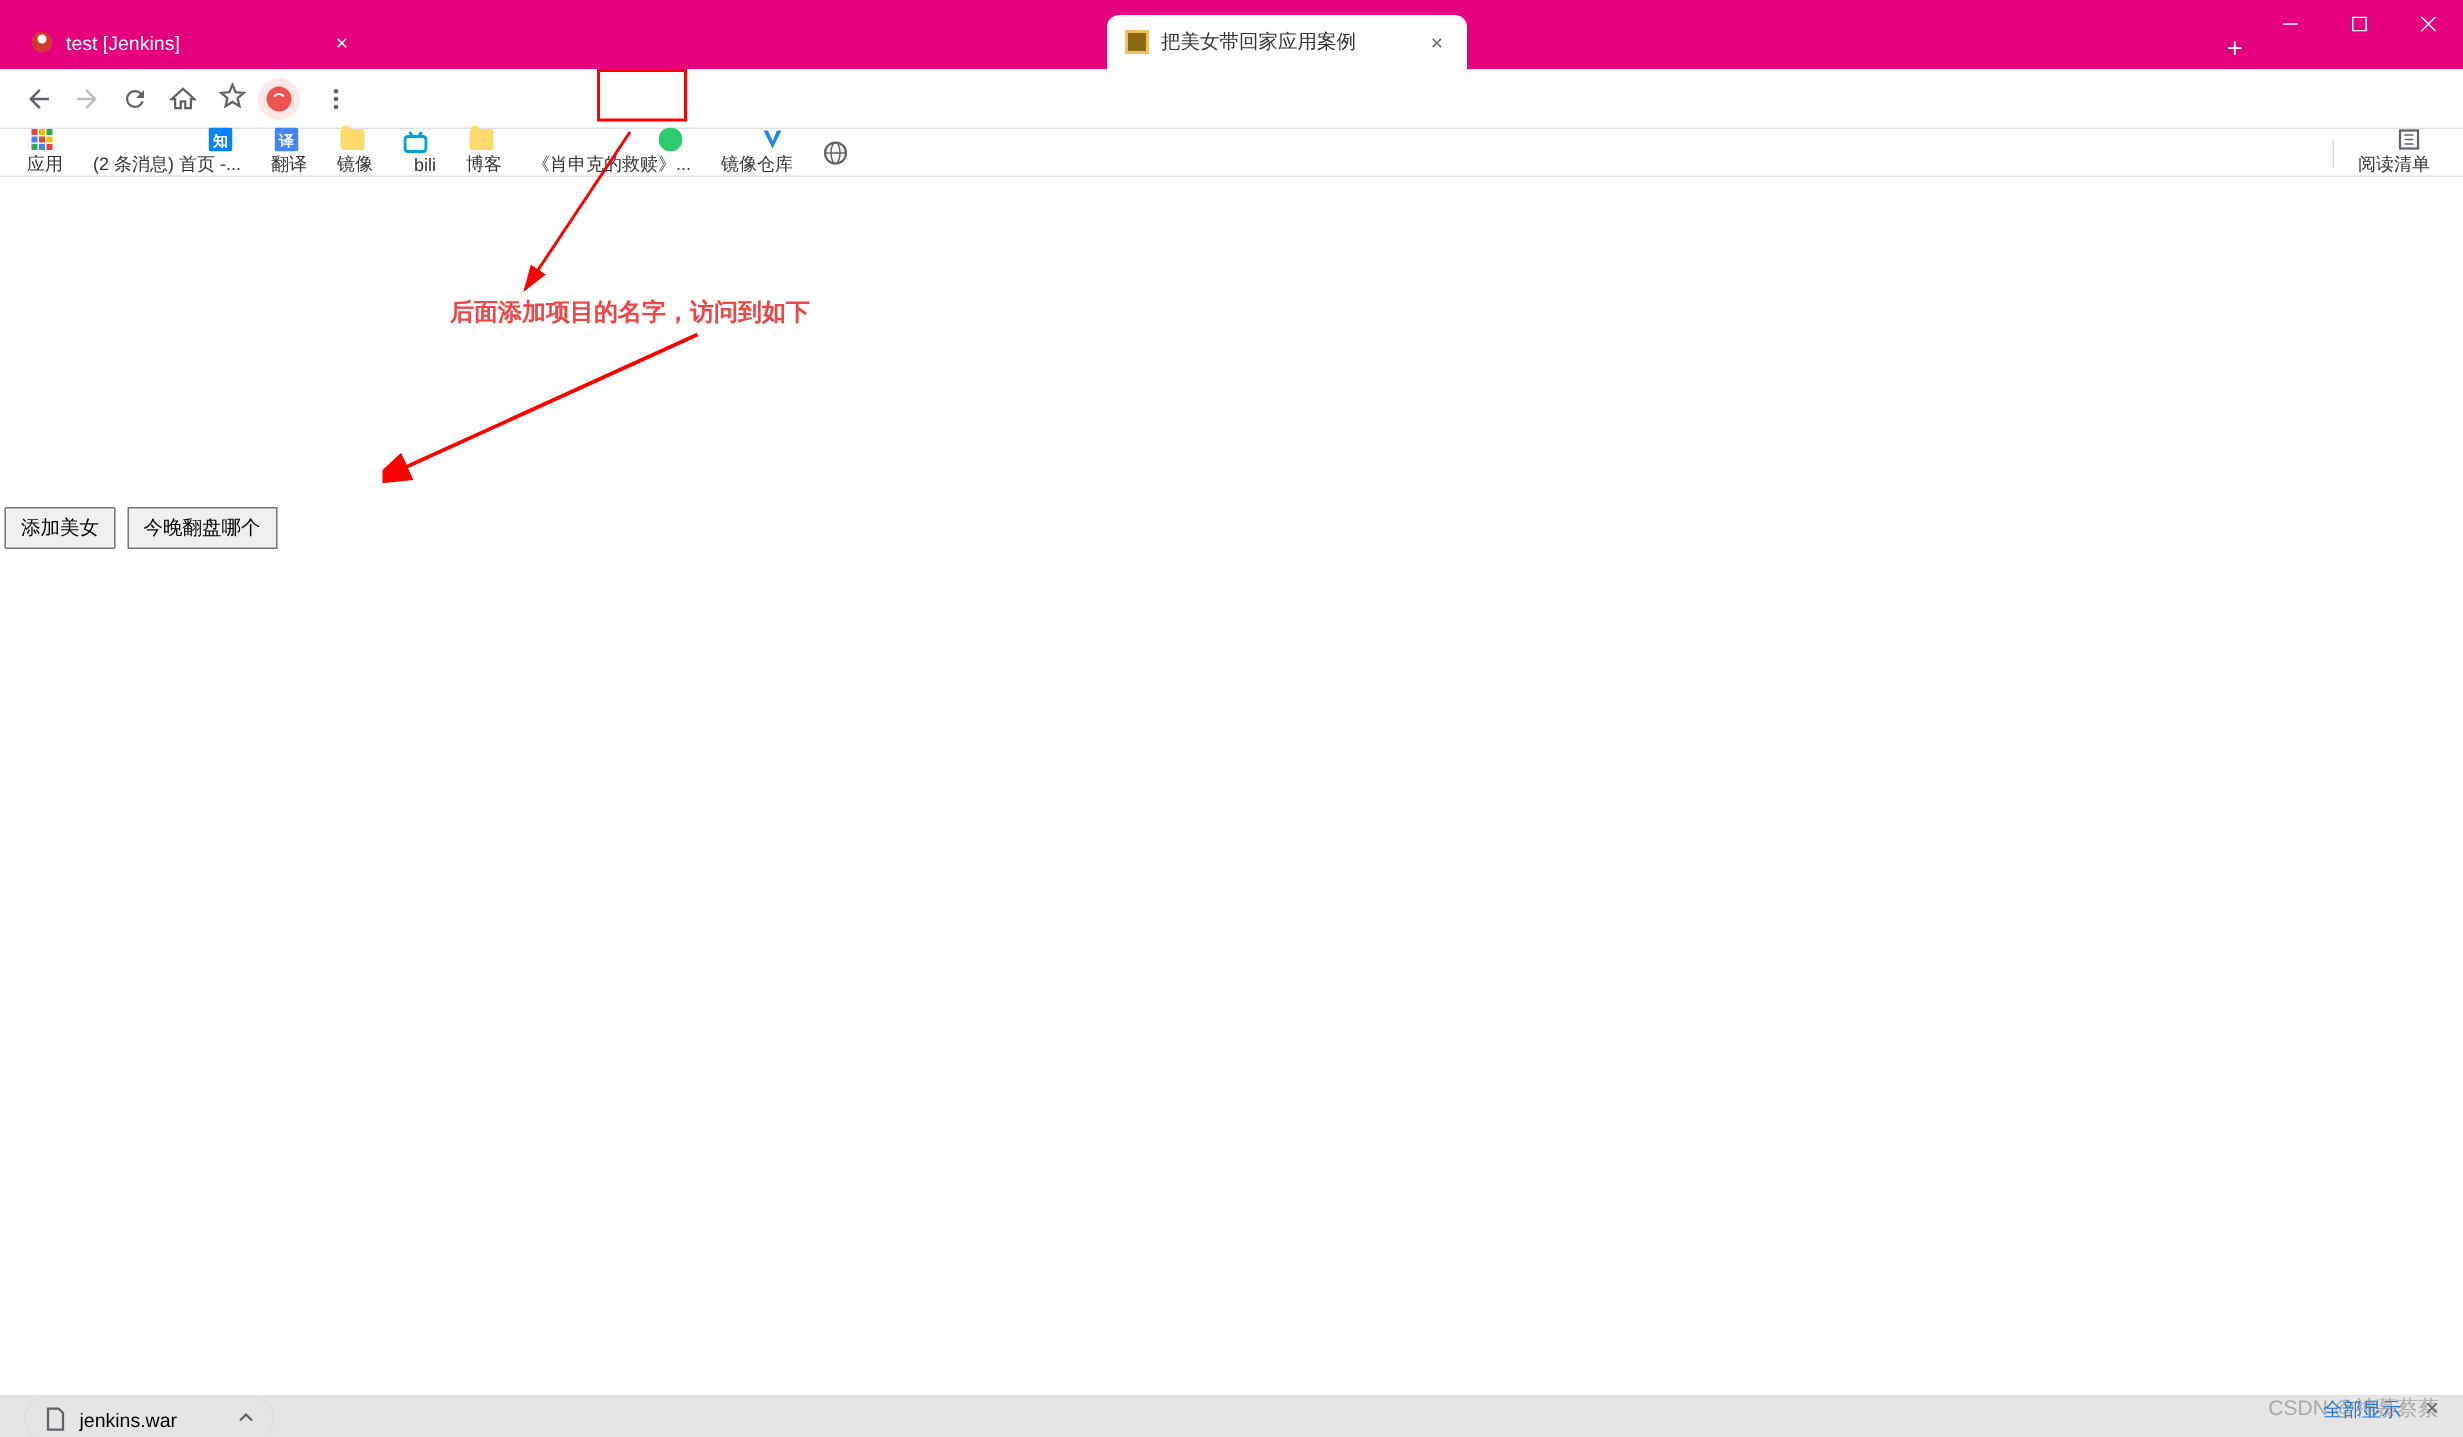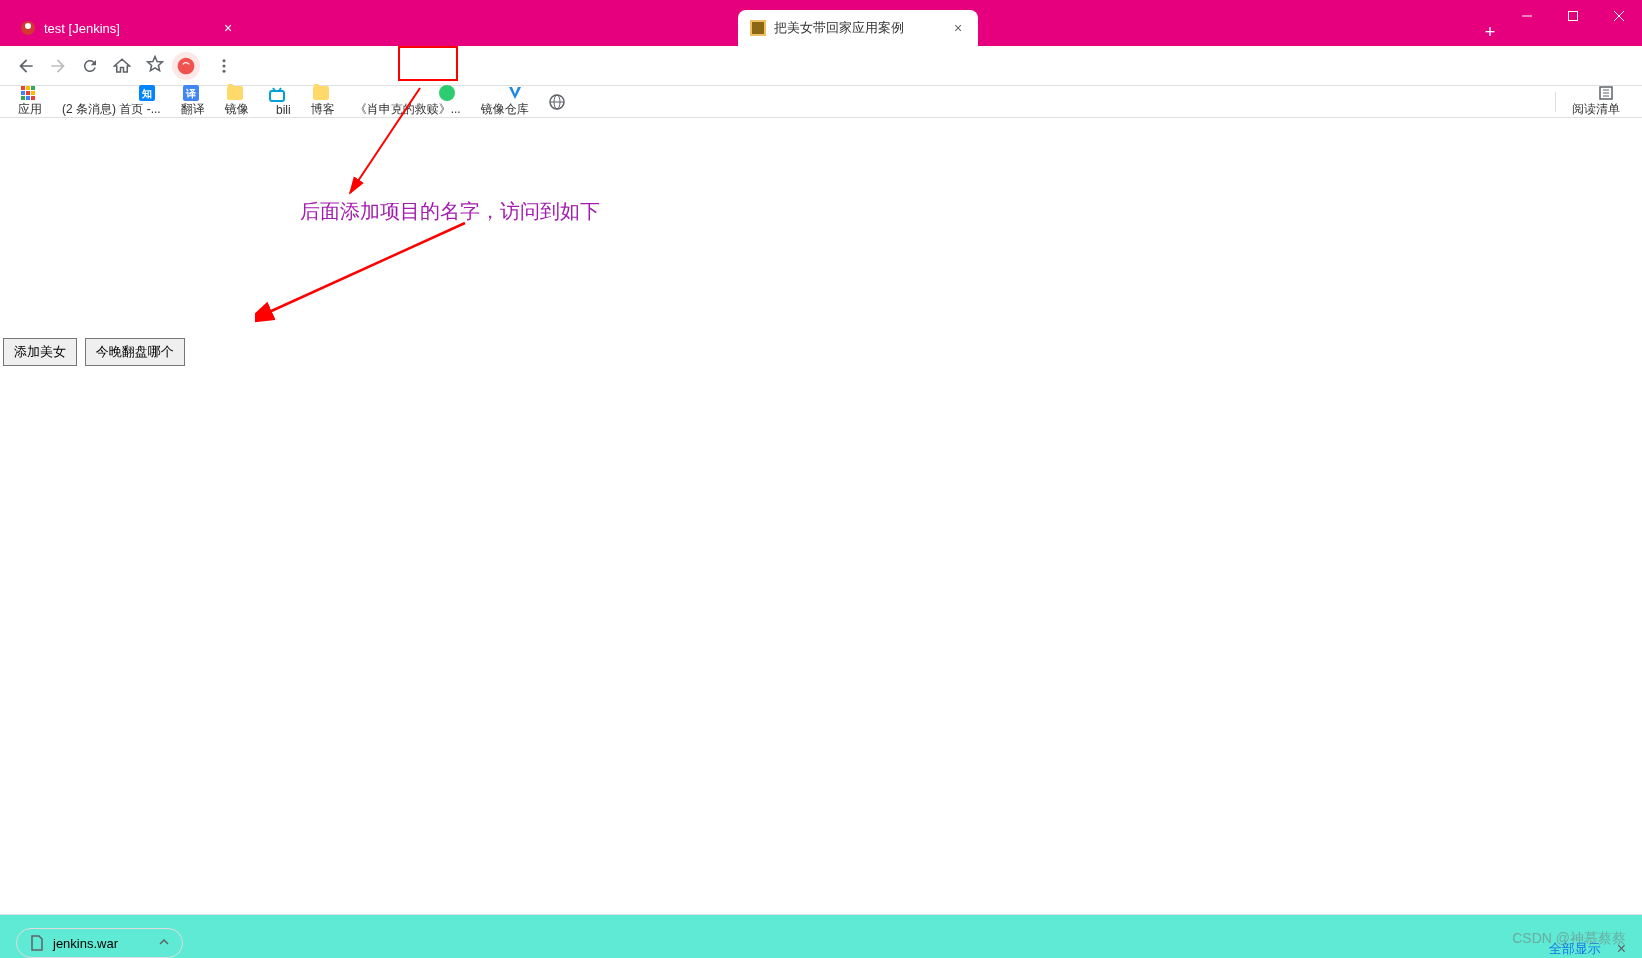--- a/index.html
+++ b/index.html
@@ -33,26 +33,26 @@
     .menu-btn { width: 32px; height: 32px; display: flex; align-items: center; justify-content: center; color: #5f6368; cursor: pointer; }
     
     .bookmarks-bar { height: 32px; background: #fff; display: flex; align-items: center; padding: 0 10px; border-bottom: 1px solid #e0e0e0; }
     .bookmark-item { display: flex; align-items: flex-end; padding: 4px 8px; margin-right: 4px; cursor: pointer; font-size: 12px; color: #333; border-radius: 4px; flex-direction: column; }
     .bookmark-icon { width: 16px; height: 16px; margin-right: 6px; display: flex; align-items: center; justify-content: center; flex-shrink: 0; }
     .bookmarks-right { margin-left: auto; display: flex; align-items: center; }
     .reading-list-divider { width: 1px; height: 20px; background: #ddd; margin: 0 8px; }
     
     .page-content { position: relative; background: #fff; height: calc(100% - 46px - 40px - 32px - 44px); padding: 10px; }
     .annotation-box { position: absolute; border: 2px solid #ff0000; background: transparent; }
-    .annotation-text { position: absolute; color: #a21caf; font-size: 20px; white-space: nowrap; }
+    .annotation-text { position: absolute; color: #ef4444; font-size: 16px; white-space: nowrap; font-weight: bold; }
     .annotation-arrow { position: absolute; pointer-events: none; }
     
     .page-button { padding: 4px 10px; margin-right: 4px; background: #efefef; border: 1px solid #767676; cursor: pointer; font-size: 13px; font-family: inherit; }
     
-    .downloads-bar { position: absolute; bottom: 0; left: 0; right: 0; height: 44px; background: #5eead4; border-top: 1px solid #e0e0e0; display: flex; align-items: flex-end; padding: 0 16px; }
+    .downloads-bar { position: absolute; bottom: 0; left: 0; right: 0; height: 28px; background: #e5e5e5; border-top: 1px solid #e0e0e0; display: flex; align-items: flex-start; padding: 0 16px; }
     .download-item { display: flex; align-items: center; padding: 6px 12px; border: 1px solid #ddd; border-radius: 16px; cursor: pointer; font-size: 13px; }
     .download-icon { width: 16px; height: 16px; margin-right: 8px; color: #5f6368; }
     .download-chevron { margin-left: 40px; color: #5f6368; }
     .downloads-right { margin-left: auto; display: flex; align-items: center; }
     .show-all-btn { color: #1a73e8; font-size: 13px; cursor: pointer; margin-right: 16px; }
     .close-downloads { color: #5f6368; cursor: pointer; font-size: 16px; }
     
     .watermark { position: absolute; bottom: 10px; right: 16px; color: rgba(120,120,120,0.55); font-size: 14px; pointer-events: none; margin-top: 12px; }
     
     .folder-icon { width: 16px; height: 14px; background: #ffd96a; border-radius: 2px; position: relative; }

